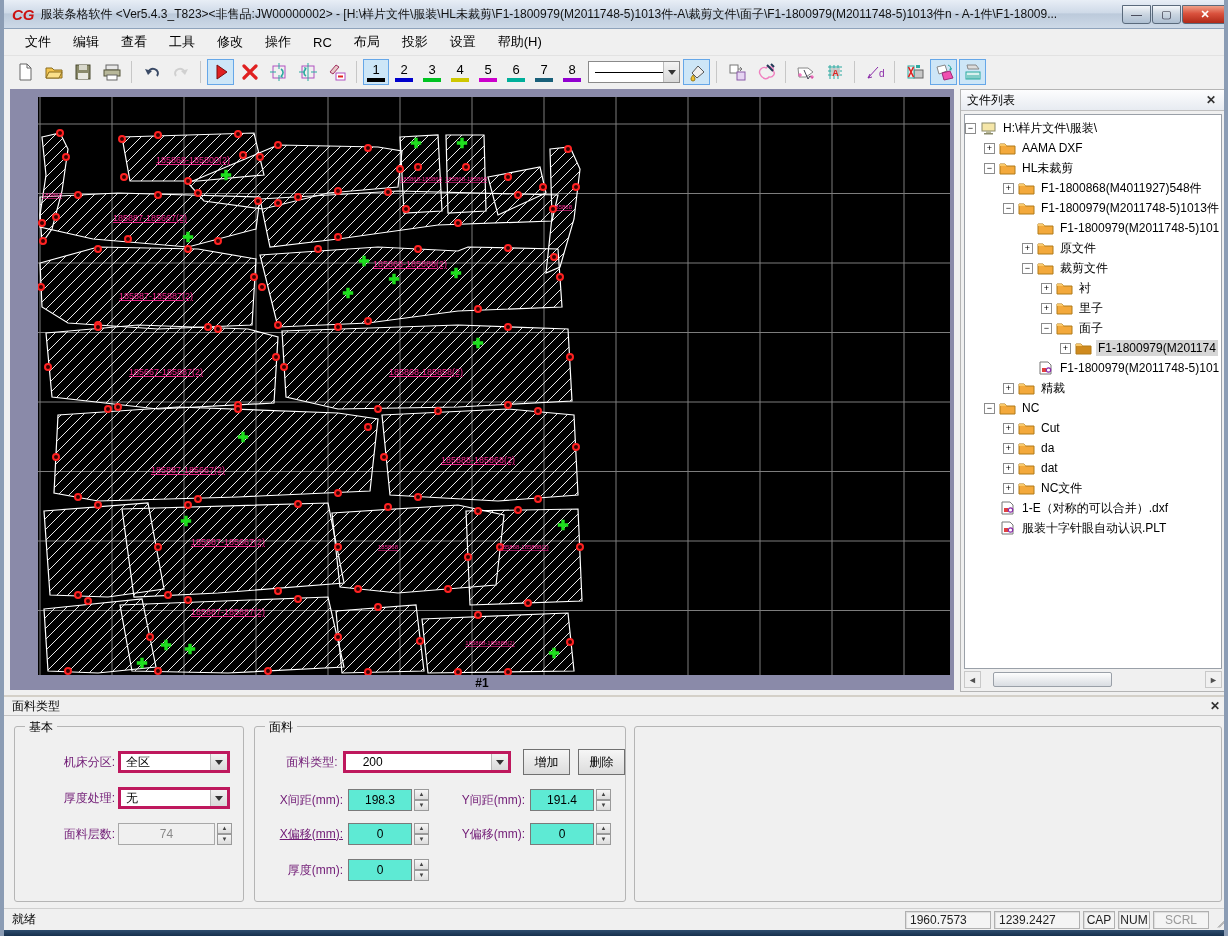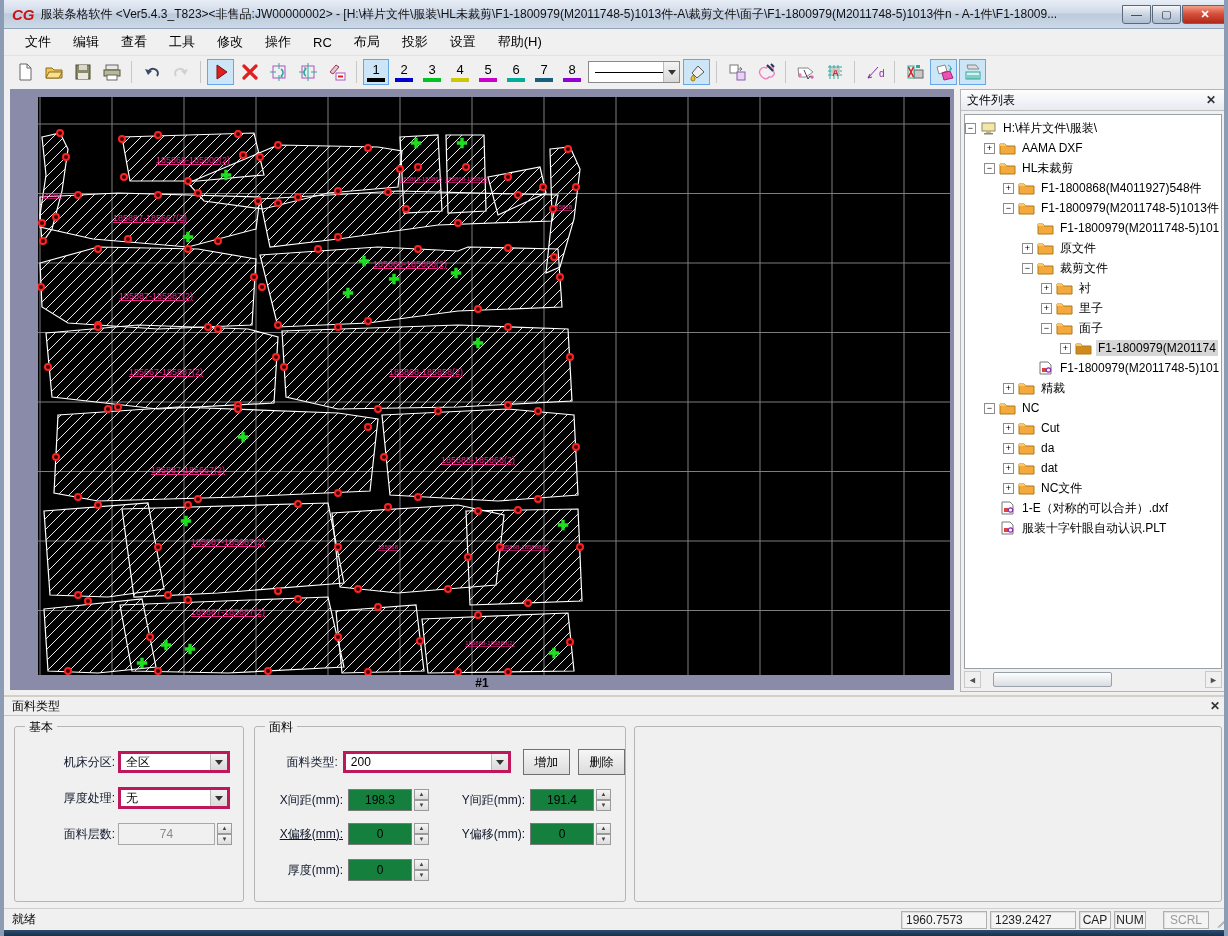--- a/index.html
+++ b/index.html
@@ -64,26 +64,26 @@
     display:flex;align-items:center;justify-content:center;}
   #fp-thumb{width:46%;height:15px;margin-left:12px;background:linear-gradient(#fdfdfd,#d9dde2);border:1px solid #9aa0a8;border-radius:2px;}
   
   #dock{position:absolute;left:0;top:695px;width:1228px;height:213px;background:#f0f0f0;border-top:2px solid #d4d0c8;}
   #dock-header{height:19px;border-bottom:1px solid #c5c5c5;display:flex;align-items:center;padding:0 8px;}
   #dock-title{font-size:12px;color:#000;flex:1;}
   #dock-close{font-size:12px;font-weight:bold;color:#333;padding:0 4px;}
   .groupbox{position:absolute;border:1px solid #b5b5b5;border-radius:3px;}
   .groupbox legend,.glegend{position:absolute;top:-8px;left:10px;background:#f0f0f0;padding:0 4px;font-size:12px;color:#000;}
   .fldrow{position:absolute;display:flex;align-items:center;}
-  .flabel{font-size:12px;color:#0f172a;text-align:right;}
+  .flabel{font-size:12px;color:#701a75;text-align:right;}
   .combo{height:22px;background:#fff;border:3px solid #be185d;display:flex;align-items:center;position:relative;}
   .combo .cval{font-size:12px;padding-left:5px;flex:1;}
   .combo .carr{width:17px;height:100%;background:linear-gradient(#f2f2f2,#d9d9d9);border-left:1px solid #b8b8b8;
     display:flex;align-items:center;justify-content:center;}
-  .spinfield{height:22px;background:#15803d;border:1px solid #7a7a7a;display:flex;align-items:center;justify-content:center;font-size:12px;}
+  .spinfield{height:22px;background:#5eead4;border:1px solid #7a7a7a;display:flex;align-items:center;justify-content:center;font-size:12px;}
   .spinfield.disabled{background:#f0f0f0;color:#8a8a8a;border-color:#a8a8a8;}
   .spinner{width:15px;height:22px;display:flex;flex-direction:column;margin-left:2px;}
   .spinner div{flex:1;border:1px solid #9a9a9a;background:linear-gradient(#f6f6f6,#dcdcdc);
     display:flex;align-items:center;justify-content:center;font-size:6px;color:#444;line-height:5px;}
   .pushbtn{height:26px;border:1px solid #707070;background:linear-gradient(#f6f6f6,#dcdcdc);
     display:flex;align-items:center;justify-content:center;font-size:12px;color:#000;}
   
   #statusbar{position:absolute;left:0;top:908px;width:1228px;height:22px;background:#f0f0f0;border-top:1px solid #cfcfcf;
     display:flex;align-items:center;font-size:12px;}
   #status-ready{padding-left:8px;flex:1;color:#000;}
@@ -858,21 +858,21 @@
             <div>▲</div>
             <div>▼</div>
           </div>
       </div>
     </div>
 
     <div class="groupbox" style="left:250px;top:29px;width:372px;height:176px;">
       <span class="glegend">面料</span>
       <div class="fldrow" style="left:0;top:22px;width:100%;">
         <span class="flabel" style="width:88px;">面料类型:</span>
-        <div class="combo" style="width:178px;margin-left:5px;">
+        <div class="combo" style="width:178px;margin-left:5px;padding-left:12px;">
           <span class="cval">200</span>
           <span class="carr">
               <span class="varrow"></span>
             </span>
         </div>
         <div class="pushbtn" style="width:50px;margin-left:12px;">增加</div>
         <div class="pushbtn" style="width:50px;margin-left:8px;">删除</div>
       </div>
       <div class="fldrow" style="left:0;top:62px;width:100%;">
         <span class="flabel" style="width:88px;">X间距(mm):</span>
@@ -914,17 +914,17 @@
 
     <div class="groupbox" style="left:630px;top:29px;width:588px;height:176px;"></div>
   </div>
 
   <div id="statusbar">
     <span id="status-ready">就绪</span>
     <div class="scell num">1960.7573</div>
     <div class="scell num">1239.2427</div>
     <div class="scell tog">CAP</div>
     <div class="scell tog">NUM</div>
-    <div class="scell tog off" style="width:46px;margin-left:14px;">SCRL</div>
+    <div class="scell tog off" style="width:56px;">SCRL</div>
     <div id="grip"></div>
   </div>
   <div id="bottom-edge"></div>
 </div>
 
 </body></html>

